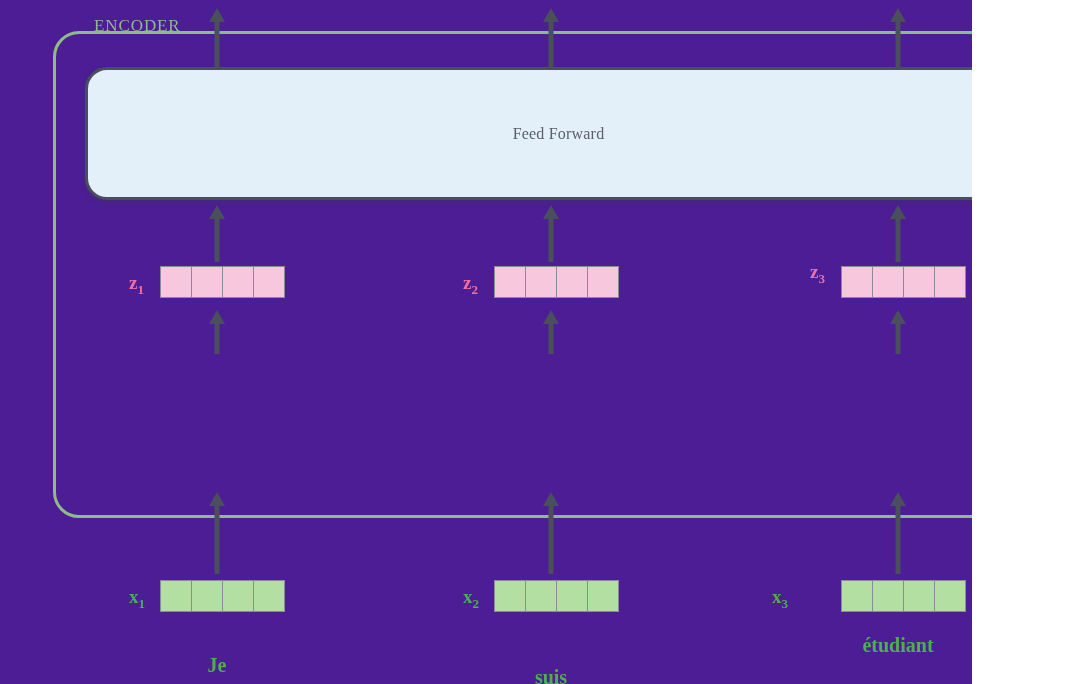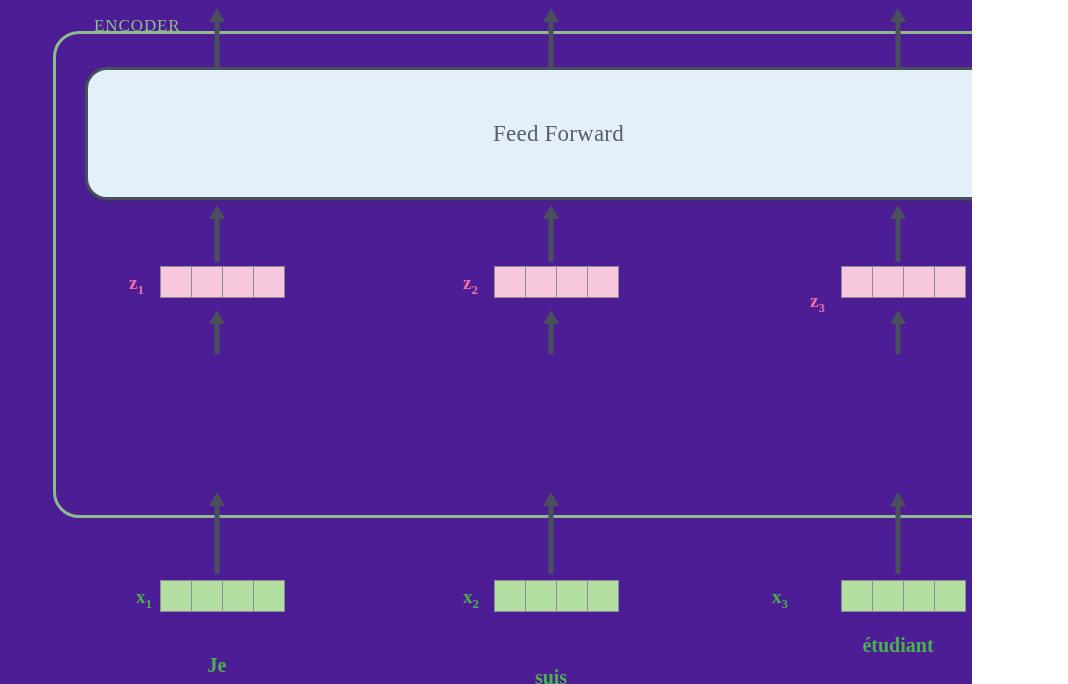--- a/index.html
+++ b/index.html
@@ -44,21 +44,21 @@
     position: absolute;
     box-sizing: border-box;
     border: 3px solid #4a4f5c;
     border-radius: 22px;
     display: flex;
     align-items: center;
     justify-content: center;
     box-shadow: 0 3px 5px rgba(60,64,78,0.30);
   }
   .layer-box .layer-title {
-    font-size: 23px;
+    font-size: 16px;
     color: #5a5f6e;
     font-weight: 400;
     letter-spacing: 0.2px;
   }
   #feed-forward-box {
     left: 85px;
     top: 67px;
     width: 947px;
     height: 133px;
     background: #e3eff9;
@@ -158,21 +158,21 @@
         <div class="cell"></div>
         <div class="cell"></div>
       </div>
       <div class="vec-label z-label" style="left: 129px; top: 273px;"><span>z</span><span class="sub">1</span></div>
       <div class="vector x" style="left: 160px; top: 580px;">
         <div class="cell"></div>
         <div class="cell"></div>
         <div class="cell"></div>
         <div class="cell"></div>
       </div>
-      <div class="vec-label x-label" style="left: 136px; top: 587px;"><span>x</span><span class="sub">1</span></div>
+      <div class="vec-label x-label" style="left: 129px; top: 587px;"><span>x</span><span class="sub">1</span></div>
       <div class="word" style="left: 217px; top: 654px;">Je</div>
       <div class="arrow" style="left: 217px; top: 492px; width: 16px; height: 82px;">
         <div class="head"></div>
         <div class="shaft" style="height: 69px;"></div>
       </div>
       <div class="arrow" style="left: 217px; top: 310px; width: 16px; height: 44px;">
         <div class="head"></div>
         <div class="shaft" style="height: 31px;"></div>
       </div>
       <div class="arrow" style="left: 217px; top: 205px; width: 16px; height: 57px;">
@@ -213,21 +213,21 @@
       <div class="arrow" style="left: 551px; top: 8px; width: 16px; height: 60px;">
         <div class="head"></div>
         <div class="shaft" style="height: 47px;"></div>
       </div>
       <div class="vector z" style="left: 841px; top: 266px;">
         <div class="cell"></div>
         <div class="cell"></div>
         <div class="cell"></div>
         <div class="cell"></div>
       </div>
-      <div class="vec-label z-label" style="left: 810px; top: 291px;"><span>z</span><span class="sub">3</span></div>
+      <div class="vec-label z-label" style="left: 810px; top: 262px;"><span>z</span><span class="sub">3</span></div>
       <div class="vector x" style="left: 841px; top: 580px;">
         <div class="cell"></div>
         <div class="cell"></div>
         <div class="cell"></div>
         <div class="cell"></div>
       </div>
       <div class="vec-label x-label" style="left: 772px; top: 587px;"><span>x</span><span class="sub">3</span></div>
       <div class="word" style="left: 898px; top: 634px;">étudiant</div>
       <div class="arrow" style="left: 898px; top: 492px; width: 16px; height: 82px;">
         <div class="head"></div>

